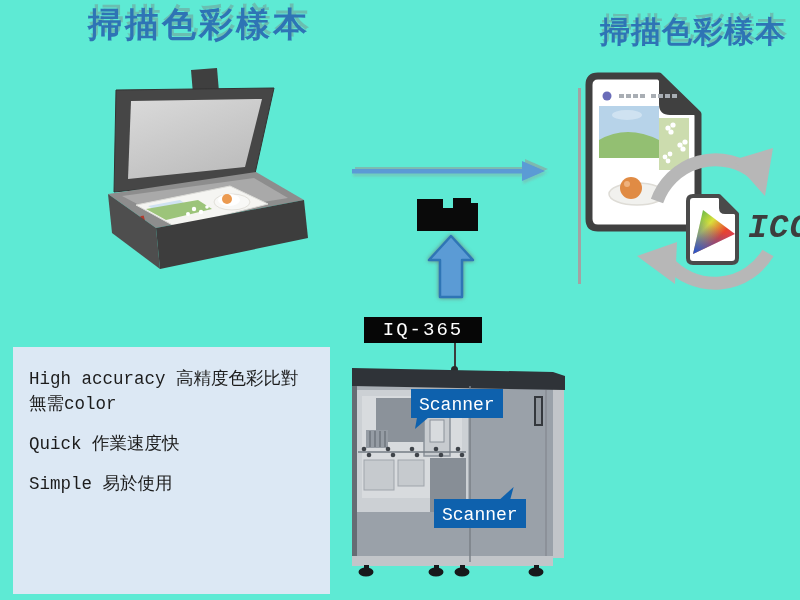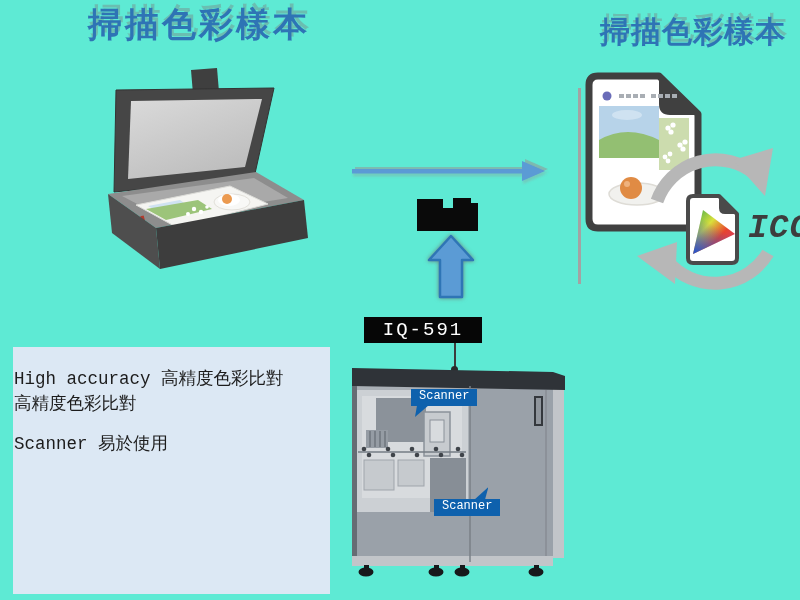--- a/index.html
+++ b/index.html
@@ -28,39 +28,39 @@
   
   #iq-label{
     left:364px;top:317px;width:118px;height:26px;background:#060606;color:#fff;
     font-size:19px;line-height:26px;text-align:center;letter-spacing:2px;
   }
   #iq-line{left:454px;top:343px;width:2px;height:25px;background:#3c3c3c;}
   #iq-dot{left:451px;top:366px;width:7px;height:7px;border-radius:50%;background:#2b2b2b;}
 
   
   .machine-label{
-    position:absolute;background:#0e61ad;color:#fff;font-size:12px;
-    padding:0 8px 3px;white-space:nowrap;
+    position:absolute;background:#0e61ad;color:#fff;font-size:18px;
+    padding:6px 8px 3px;white-space:nowrap;
   }
   .machine-label::after{content:'';position:absolute;background:#0e61ad;}
   #lbl-scanner-top::after{left:4px;bottom:-11px;width:14px;height:12px;clip-path:polygon(0 100%,15% 0,100% 0);}
   #lbl-spectro::after{left:26px;top:-11px;width:14px;height:12px;clip-path:polygon(60% 0,0 100%,100% 100%);}
   #lbl-scanner-bottom::after{right:12px;top:-12px;width:16px;height:13px;clip-path:polygon(100% 0,10% 100%,78% 100%);}
 
   
   #icc-text{
     left:748px;top:210px;font-size:33px;font-style:italic;font-weight:600;
     color:#3d3d3d;letter-spacing:1px;
   }
 
   
   #info-box{
     left:13px;top:347px;width:317px;height:247px;background:#dce8f4;
     color:#1c1c1c;font-size:17.5px;line-height:25px;
-    padding:20px 0 0 1px;box-sizing:border-box;
+    padding:20px 0 0 16px;box-sizing:border-box;
   }
   #info-box p{margin:0 0 15px 0;}
   #info-box .ln{white-space:nowrap;}
 </style>
 </head>
 <body>
 
 <div id="canvas">
 
   <div class="big-title" id="title-left">掃描色彩樣本</div>
@@ -110,21 +110,21 @@
     <div class="b" style="left:0;top:1px;width:26px;height:11px"></div>
     <div class="b" style="left:36px;top:0;width:18px;height:11px"></div>
     <div class="b" style="left:54px;top:5px;width:7px;height:8px"></div>
     <div class="b" style="left:0;top:10px;width:61px;height:23px"></div>
   </div>
 
   <svg id="up-arrow" class="abs" width="58" height="68" viewBox="0 0 58 68">
     <polygon points="29,3 7,27 18,27 18,64 40,64 40,27 51,27" fill="#5b9bd5" stroke="#2e75b6" stroke-width="2.5" stroke-linejoin="round"></polygon>
   </svg>
 
-  <div id="iq-label" class="abs">IQ-591</div>
+  <div id="iq-label" class="abs">IQ-365</div>
   <div id="iq-line" class="abs"></div>
   <div id="iq-dot" class="abs"></div>
 
   <svg class="abs" style="left:350px;top:360px" width="220" height="222" viewBox="0 0 220 222">
 
     <rect x="203" y="24" width="11" height="174" fill="#c2c5c9"></rect>
 
     <rect x="120" y="20" width="83" height="182" fill="#9aa1a9"></rect>
     <rect x="184" y="36" width="9" height="30" fill="#34383d"></rect>
     <rect x="186" y="38" width="5" height="26" fill="#8f959c"></rect>
@@ -244,22 +244,23 @@
       <polygon points="128,148 160,172 118,192" fill="url(#rainbow)"></polygon>
       <polygon points="128,148 160,172 118,192" fill="url(#rainbow2)"></polygon>
     </g>
   </svg>
 
   <div class="abs" id="icc-text">ICC</div>
 
   <div id="info-box" class="abs">
     <p>
       <span class="ln" style="display:block">High accuracy 高精度色彩比對</span>
-      <span class="ln" style="display:block">高精度色彩比對</span>
+      <span class="ln" style="display:block">無需color</span>
     </p>
     <p>
+      <span class="ln" style="display:block">Quick 作業速度快</span>
     </p>
     <p>
-      <span class="ln" style="display:block">Scanner 易於使用</span>
+      <span class="ln" style="display:block">Simple 易於使用</span>
     </p>
   </div>
 
 </div>
 
 </body></html>

